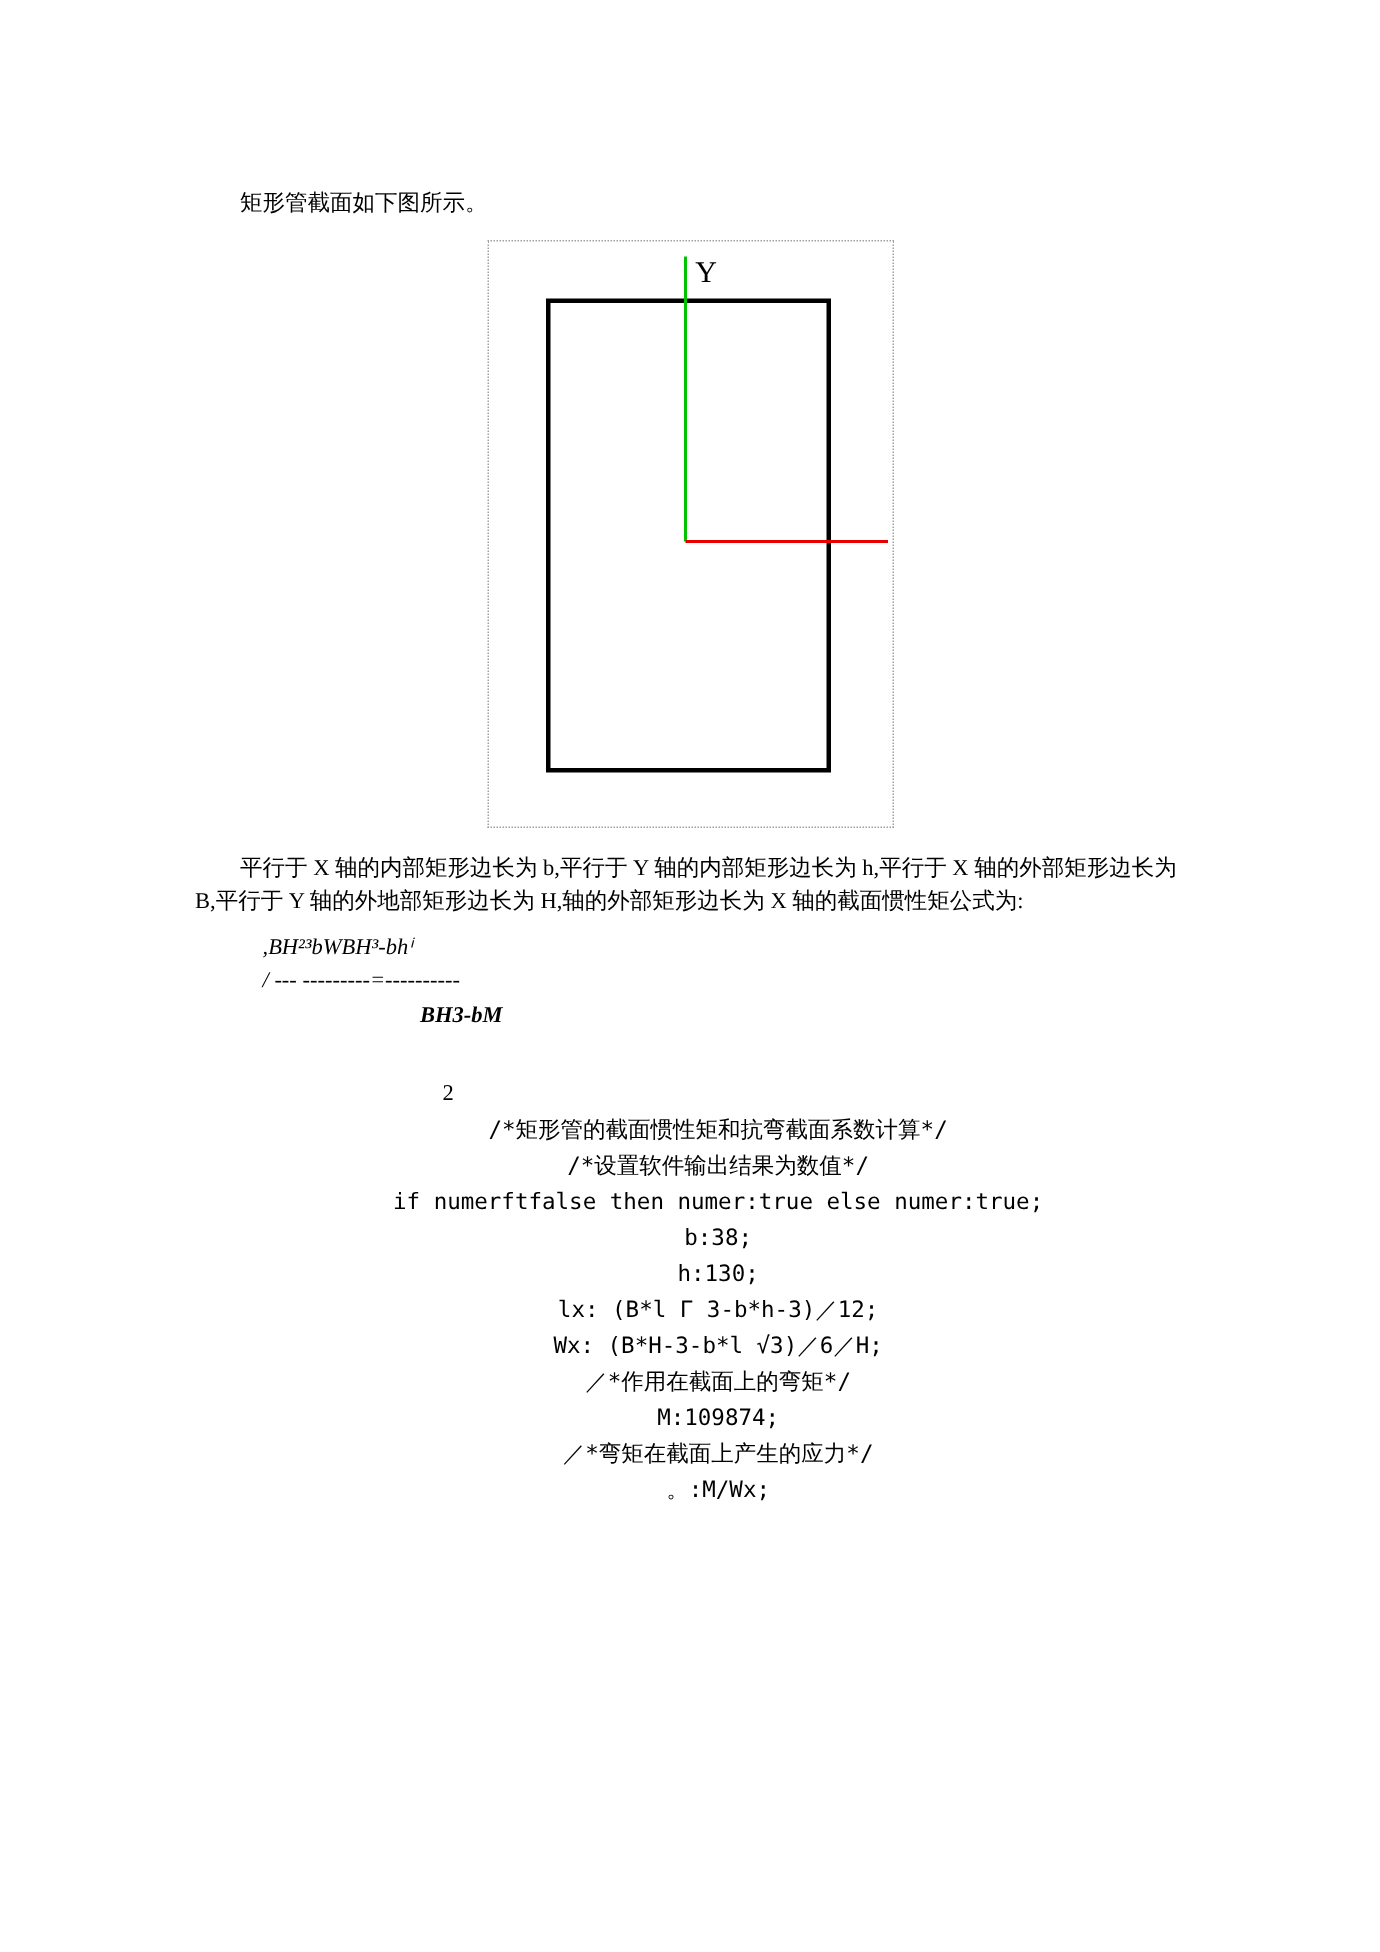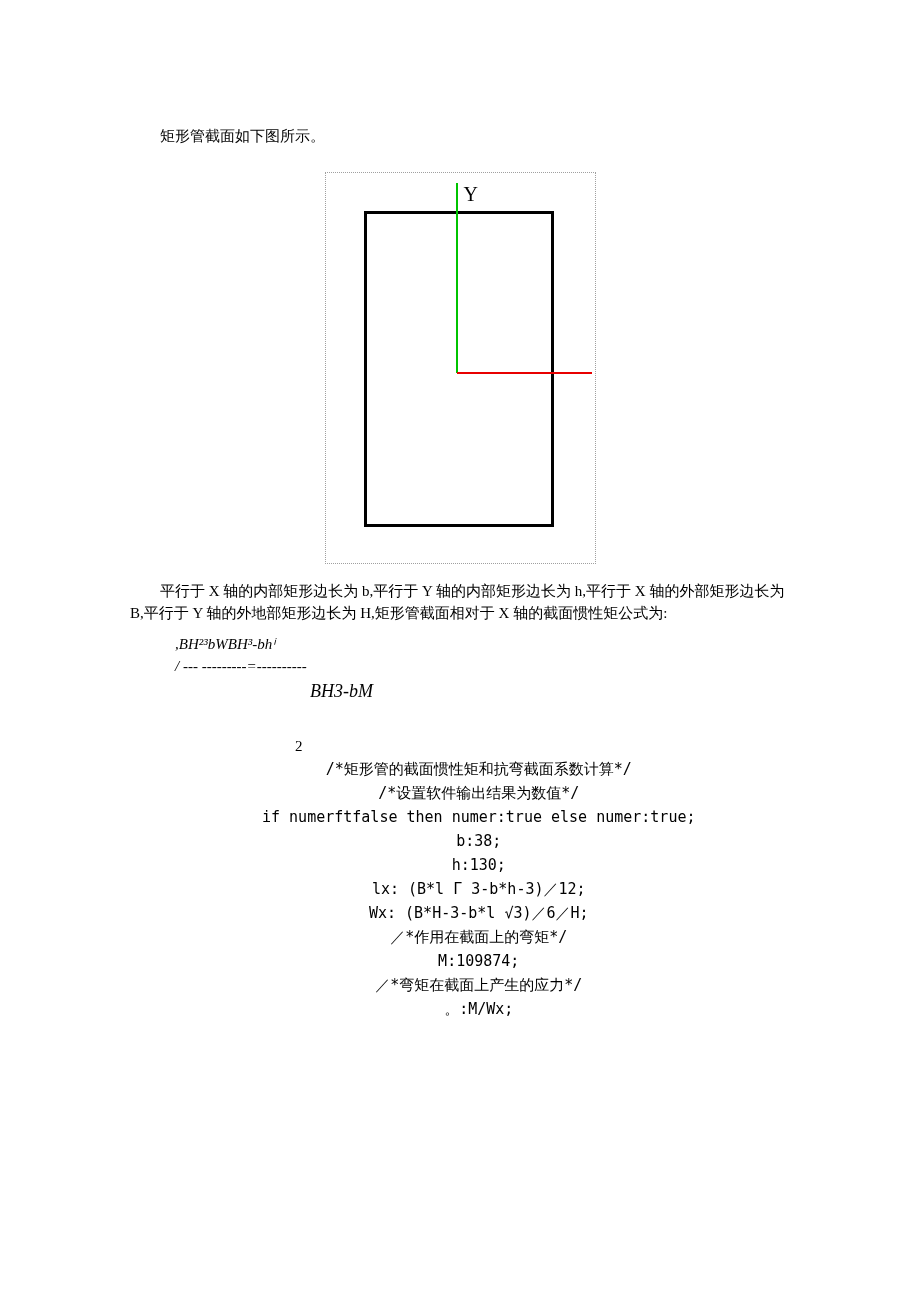--- a/index.html
+++ b/index.html
@@ -18,21 +18,21 @@
     padding: 110px 130px 60px 130px;
   }
   .title {
     font-family: "SimHei", "黑体", sans-serif;
     font-size: 24px;
     font-weight: normal;
     margin-bottom: 38px;
   }
   .intro {
     text-indent: 2em;
-    margin-bottom: 24px;
+    margin-bottom: 12px;
   }
   .diagram-wrap {
     display: flex;
     justify-content: center;
     margin: 0 0 16px 0;
   }
   .diagram {
     position: relative;
     width: 271px;
     height: 392px;
@@ -87,21 +87,22 @@
     margin: 0;
     white-space: pre;
   }
   .formula-num {
     font-style: normal;
   }
   .wx-label {
     margin-left: 10em;
     font-family: "Times New Roman", serif;
     font-style: italic;
-    font-size: 18px;
+    font-size: 15px;
+    font-weight: bold;
   }
   .big2 {
     margin-left: 11em;
     font-family: "Times New Roman", serif;
     font-size: 15px;
   }
   .code-block {
     margin-left: 2.5em;
     font-family: "SimSun", "宋体", monospace;
     font-size: 15px;
@@ -121,21 +122,21 @@
 
   <div class="diagram-wrap">
     <div class="diagram">
       <div class="inner-rect"></div>
       <div class="y-axis"></div>
       <div class="x-axis"></div>
       <div class="y-label">Y</div>
     </div>
   </div>
 
-  <p class="para">平行于 X 轴的内部矩形边长为 b,平行于 Y 轴的内部矩形边长为 h,平行于 X 轴的外部矩形边长为 B,平行于 Y 轴的外地部矩形边长为 H,矩形管截面相对于 X 轴的截面惯性矩公式为:</p>
+  <p class="para">平行于 X 轴的内部矩形边长为 b,平行于 Y 轴的内部矩形边长为 h,平行于 X 轴的外部矩形边长为 B,平行于 Y 轴的外地部矩形边长为 H,轴的外部矩形边长为 X 轴的截面惯性矩公式为:</p>
 
   <div class="formula-block">
     <p class="formula-line">,BH²³bWBH³-bhⁱ</p>
     <p class="formula-line">/ --- ---------=----------</p>
   </div>
 
 
   <div class="wx-label">BH3-bM</div>
 
   <div class="spacer-md"></div>

